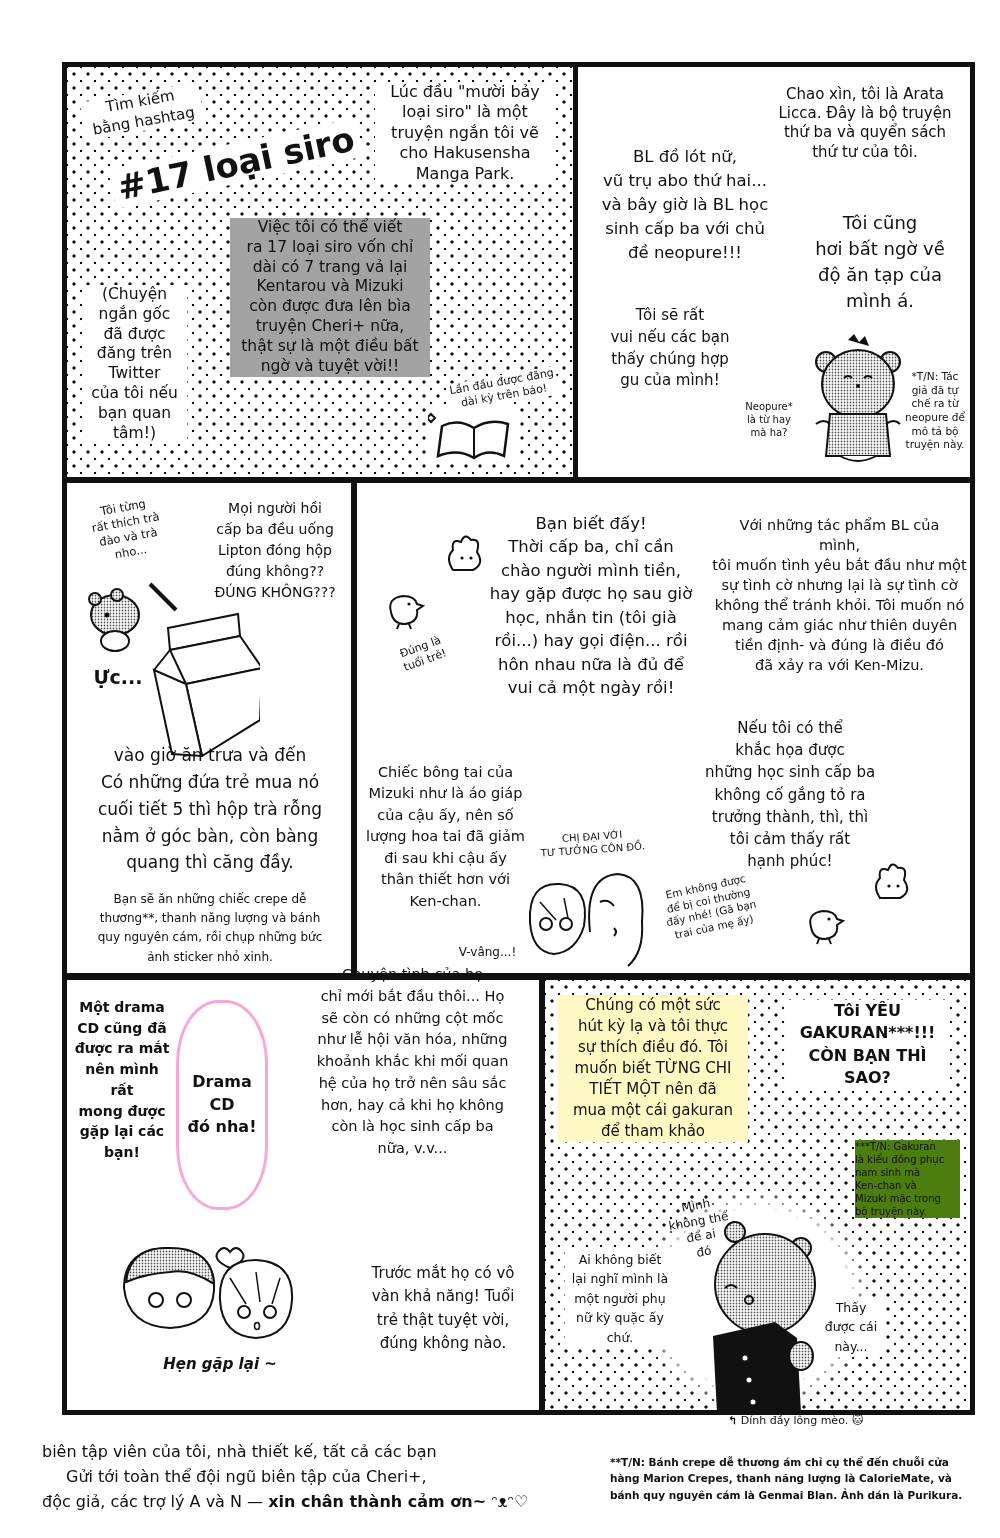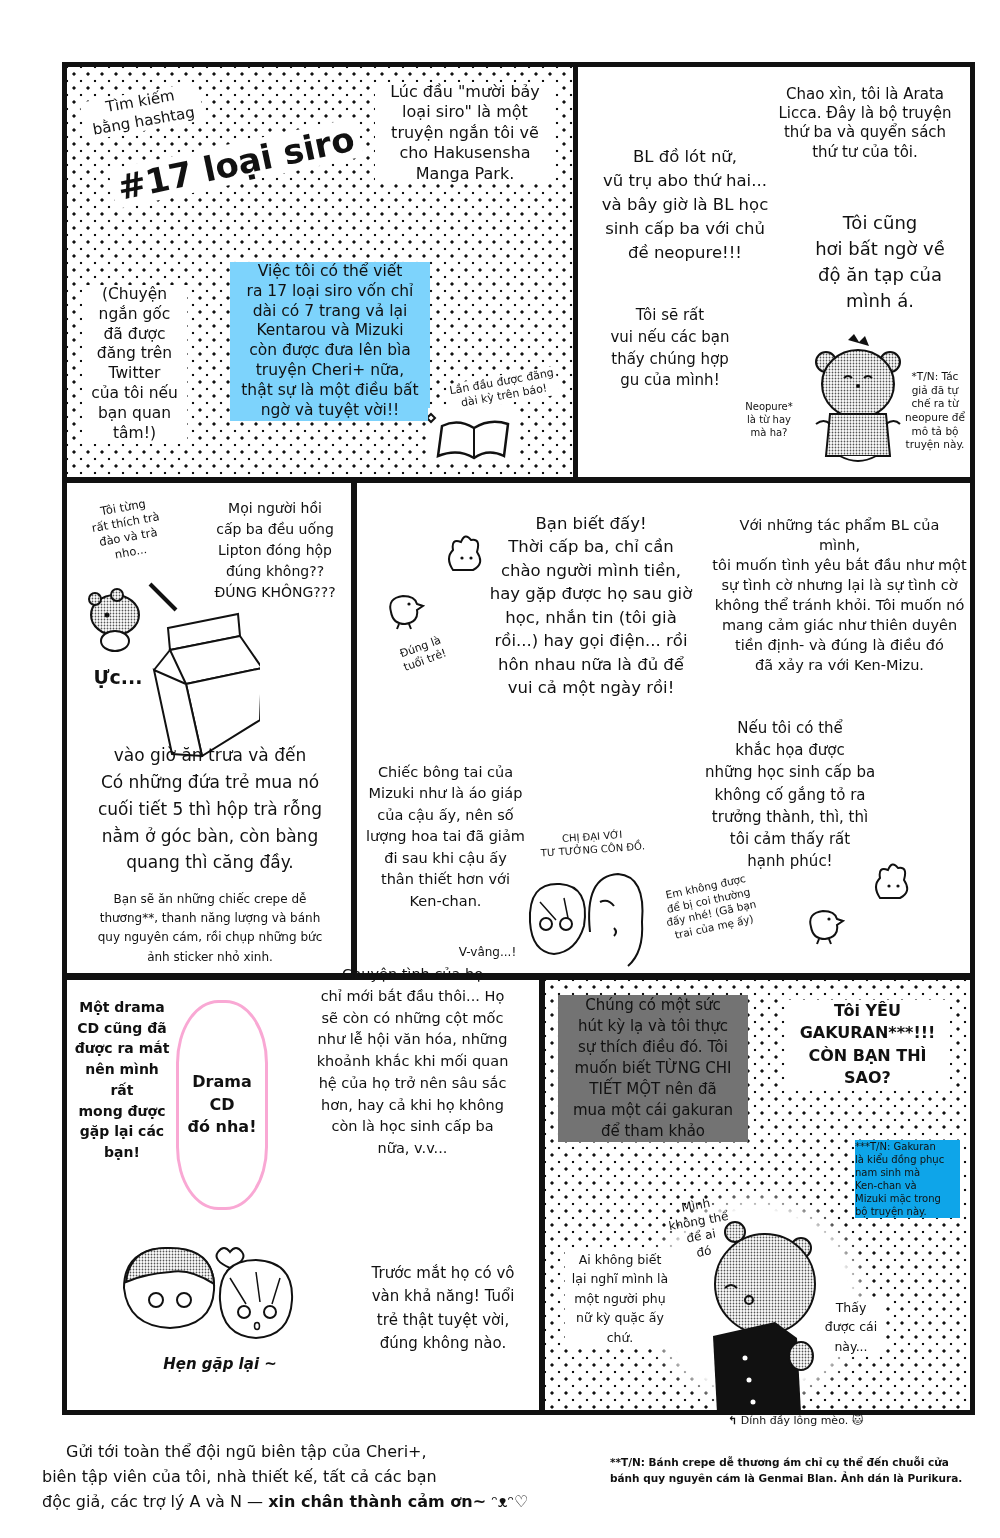--- a/index.html
+++ b/index.html
@@ -65,21 +65,21 @@
     <span>(Chuyện</span>
     <span>ngắn gốc</span>
     <span>đã được</span>
     <span>đăng trên</span>
     <span>Twitter</span>
     <span>của tôi nếu</span>
     <span>bạn quan</span>
     <span>tâm!)</span>
   </div>
 
-  <div class="t" style="left:230px; top:218px; width:200px; background:#7dd3fc; font-size:15.5px;margin-top:44px;">
+  <div class="t" style="left:230px; top:218px; width:200px; background:#a3a3a3; font-size:15.5px;">
     <span>Việc tôi có thể viết</span>
     <span>ra 17 loại siro vốn chỉ</span>
     <span>dài có 7 trang vả lại</span>
     <span>Kentarou và Mizuki</span>
     <span>còn được đưa lên bìa</span>
     <span>truyện Cheri+ nữa,</span>
     <span>thật sự là một điều bất</span>
     <span>ngờ và tuyệt vời!!</span>
   </div>
 
@@ -355,38 +355,38 @@
 
   <div class="t" style="left:358px; top:1262px; width:170px; font-size:15px; line-height:1.55;">
     <span>Trước mắt họ có vô</span>
     <span>vàn khả năng! Tuổi</span>
     <span>trẻ thật tuyệt vời,</span>
     <span>đúng không nào.</span>
   </div>
 
   <div class="panel dotted" style="left:540px; top:975px; width:435px; height:440px;"></div>
 
-  <div class="t" style="left:558px; top:995px; width:190px; background:#737373; font-size:15px; line-height:1.4;">
+  <div class="t" style="left:558px; top:995px; width:190px; background:#fef9c3; font-size:15px; line-height:1.4;">
     <span>Chúng có một sức</span>
     <span>hút kỳ lạ và tôi thực</span>
     <span>sự thích điều đó. Tôi</span>
     <span>muốn biết TỪNG CHI</span>
     <span>TIẾT MỘT nên đã</span>
     <span>mua một cái gakuran</span>
     <span>để tham khảo</span>
   </div>
 
   <div class="t bold" style="left:785px; top:1000px; width:165px; background:#fff; font-size:16px; line-height:1.4;">
     <span>Tôi YÊU</span>
     <span>GAKURAN***!!!</span>
     <span>CÒN BẠN THÌ</span>
     <span>SAO?</span>
   </div>
 
-  <div class="t xsmall" style="left:855px; top:1140px; width:105px; background:#0ea5e9; text-align:left; font-size:10px;">
+  <div class="t xsmall" style="left:855px; top:1140px; width:105px; background:#4d7c0f; text-align:left; font-size:10px;">
     <span>***T/N: Gakuran</span>
     <span>là kiểu đồng phục</span>
     <span>nam sinh mà</span>
     <span>Ken-chan và</span>
     <span>Mizuki mặc trong</span>
     <span>bộ truyện này.</span>
   </div>
 
   <div style="position:absolute; left:640px; top:1190px; width:230px; height:220px; background:radial-gradient(ellipse at center, #fff 58%, rgba(255,255,255,0) 72%);"></div>
 
@@ -424,27 +424,28 @@
     <span>này...</span>
   </div>
 
   <div style="position:absolute; left:728px; top:1414px; font-size:11px; white-space:nowrap;">
     <span style="font-weight:bold;">↰</span>
     <span>Dính đầy lông mèo.</span>
     <span>🐱</span>
   </div>
 
   <div class="footer" style="left:42px; top:1440px; width:520px;">
+    <div>biên tập viên của tôi, nhà thiết kế, tất cả các bạn</div>
     <div style="padding-left:24px;">Gửi tới toàn thể đội ngũ biên tập của Cheri+,</div>
-    <div>biên tập viên của tôi, nhà thiết kế, tất cả các bạn</div>
     <div>
       <span>độc giả, các trợ lý A và N —</span>
       <b>xin chân thành cảm ơn~</b>
       <span>ᵔᴥᵔ♡</span>
     </div>
   </div>
 
   <div class="footnote" style="left:610px; top:1454px; width:380px;">
     <div>**T/N: Bánh crepe dễ thương ám chỉ cụ thể đến chuỗi cửa</div>
+    <div>hàng Marion Crepes, thanh năng lượng là CalorieMate, và</div>
     <div>bánh quy nguyên cám là Genmai Blan. Ảnh dán là Purikura.</div>
   </div>
 
 </div>
 
 </body></html>

